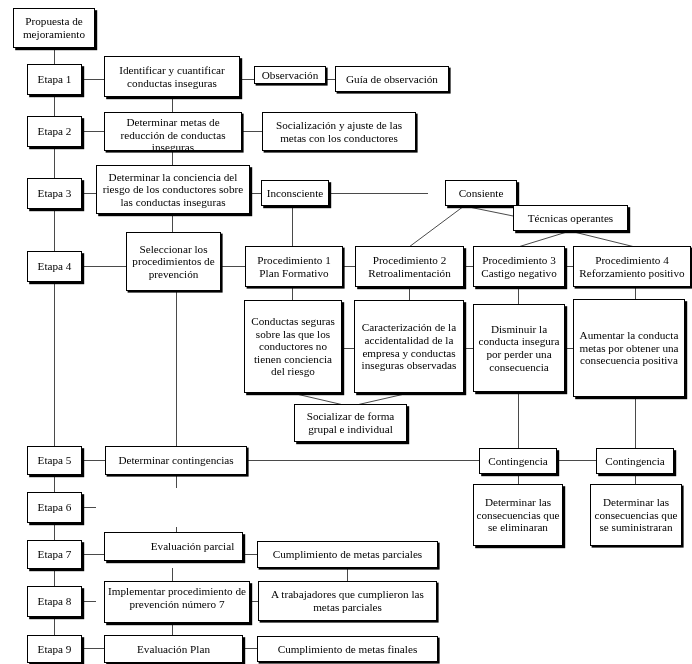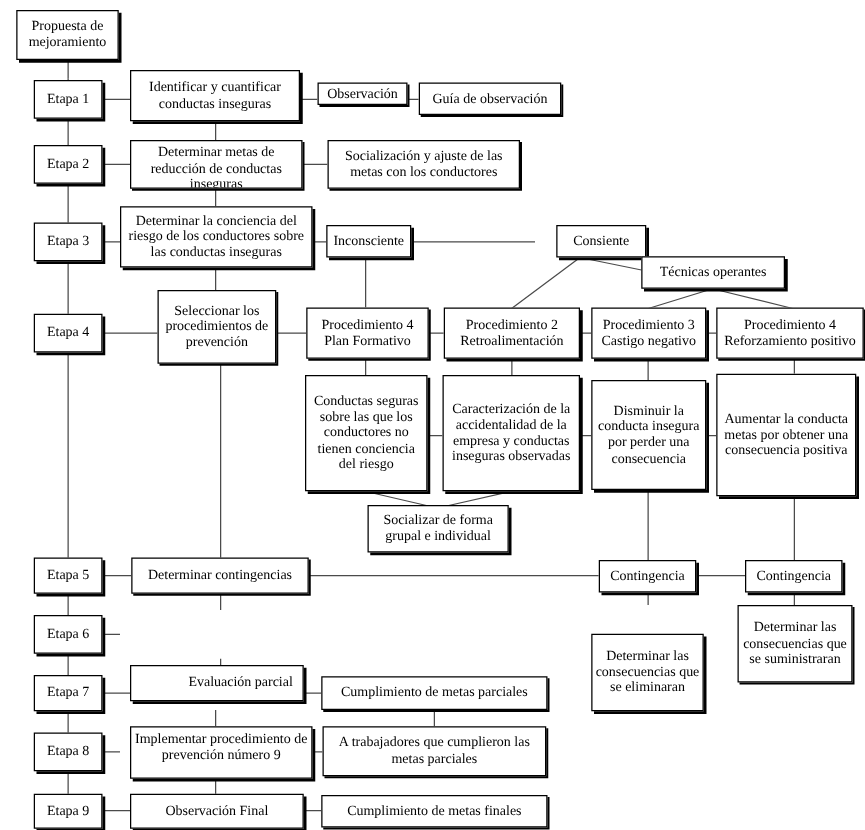--- a/index.html
+++ b/index.html
@@ -215,21 +215,21 @@
     <span class="txt">Técnicas operantes</span>
   </div>
 
   <div class="node" style="left:27px; top:251px; width:55px; height:31px;">
     <span class="txt">Etapa 4</span>
   </div>
   <div class="node thin" style="left:126px; top:232px; width:95px; height:59px;">
     <span class="txt">Seleccionar los procedimientos de prevención</span>
   </div>
   <div class="node thin" style="left:245px; top:246px; width:98px; height:41px;">
-    <span class="txt">Procedimiento 4 Plan Formativo</span>
+    <span class="txt">Procedimiento 1 Plan Formativo</span>
   </div>
   <div class="node" style="left:355px; top:246px; width:109px; height:41px;">
     <span class="txt">Procedimiento 2 Retroalimentación</span>
   </div>
   <div class="node" style="left:473px; top:246px; width:92px; height:41px;">
     <span class="txt">Procedimiento 3 Castigo negativo</span>
   </div>
   <div class="node thin" style="left:573px; top:246px; width:118px; height:41px;">
     <span class="txt">Procedimiento 4 Reforzamiento positivo</span>
   </div>
@@ -257,21 +257,21 @@
   <div class="node thin" style="left:105px; top:446px; width:142px; height:29px;">
     <span class="txt">Determinar contingencias</span>
   </div>
   <div class="node" style="left:479px; top:448px; width:78px; height:26px;">
     <span class="txt">Contingencia</span>
   </div>
   <div class="node" style="left:596px; top:448px; width:78px; height:26px;">
     <span class="txt">Contingencia</span>
   </div>
 
-  <div class="node" style="left:473px; top:484px; width:90px; height:62px;margin-top:23px;">
+  <div class="node" style="left:473px; top:484px; width:90px; height:62px;">
     <span class="txt">Determinar las consecuencias que se eliminaran</span>
   </div>
   <div class="node thin" style="left:590px; top:484px; width:92px; height:62px;">
     <span class="txt">Determinar las consecuencias que se suministraran</span>
   </div>
 
   <div class="node" style="left:27px; top:492px; width:55px; height:31px;">
     <span class="txt">Etapa 6</span>
   </div>
 
@@ -282,29 +282,29 @@
     <span class="txt">Evaluación parcial</span>
   </div>
   <div class="node thin" style="left:257px; top:541px; width:181px; height:27px;">
     <span class="txt">Cumplimiento de metas parciales</span>
   </div>
 
   <div class="node" style="left:27px; top:586px; width:55px; height:31px;">
     <span class="txt">Etapa 8</span>
   </div>
   <div class="node clip" style="left:104px; top:581px; width:146px; height:42px;">
-    <span class="txt">Implementar procedimiento de prevención número 9</span>
+    <span class="txt">Implementar procedimiento de prevención número 7</span>
   </div>
   <div class="node thin" style="left:258px; top:581px; width:179px; height:40px;">
     <span class="txt">A trabajadores que cumplieron las metas parciales</span>
   </div>
 
   <div class="node" style="left:27px; top:635px; width:55px; height:28px;">
     <span class="txt">Etapa 9</span>
   </div>
   <div class="node" style="left:104px; top:635px; width:139px; height:28px;">
-    <span class="txt">Observación Final</span>
+    <span class="txt">Evaluación Plan</span>
   </div>
   <div class="node thin" style="left:257px; top:636px; width:181px; height:26px;">
     <span class="txt">Cumplimiento de metas finales</span>
   </div>
 
 </div>
 
 </body></html>

